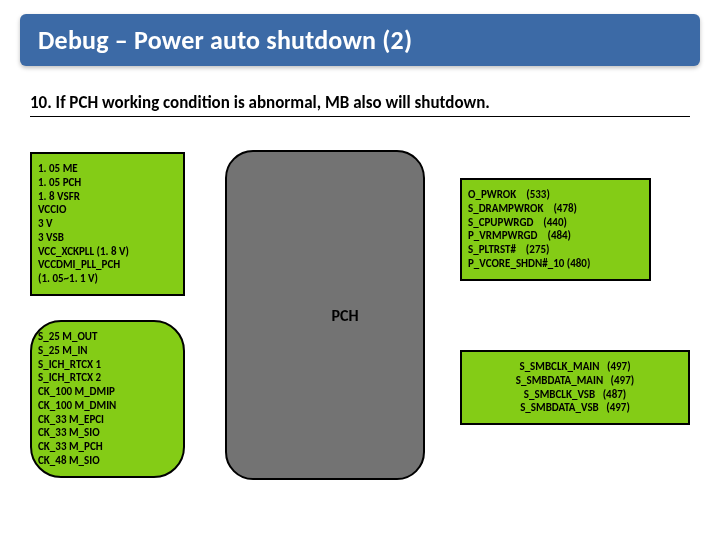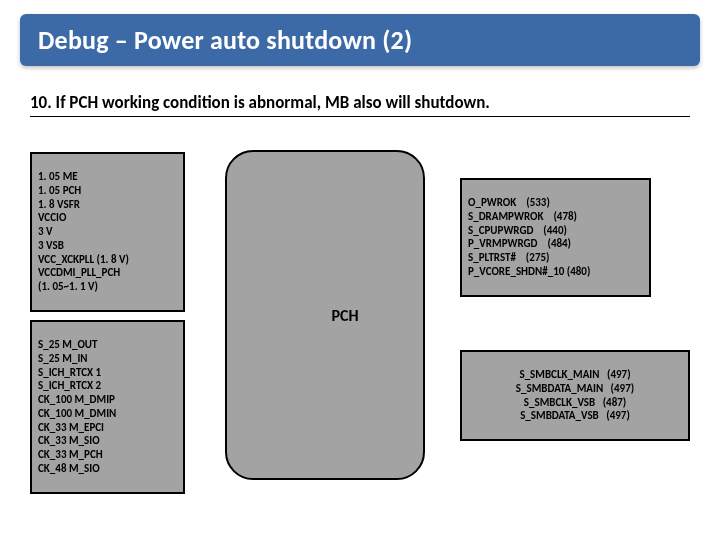--- a/index.html
+++ b/index.html
@@ -48,46 +48,46 @@
     left: 30px;
     right: 30px;
     bottom: 10px;
   }
   .pch-chip {
     position: absolute;
     top: 10px;
     left: 195px;
     width: 200px;
     height: 330px;
-    background: #a3a3a3;
+    background: #737373;
     border: 2px solid #000;
     border-radius: 28px;
     display: flex;
     align-items: center;
     justify-content: center;
     padding-left: 40px;
   }
   .pch-label {
     font-size: 16px;
     font-weight: 700;
     color: #000;
   }
   .info-box {
     position: absolute;
-    background: #a3a3a3;
+    background: #84cc16;
     border: 2px solid #000;
-    padding: 16px 6px;
+    padding: 8px 6px;
     font-size: 11px;
     font-weight: 700;
     line-height: 1.25;
     white-space: pre;
     font-family: Calibri, Arial, sans-serif;
   }
   .box-tl { top: 12px;  left: 0;   width: 155px; }
-  .box-bl { top: 180px; left: 0;   width: 155px; }
+  .box-bl { top: 180px; left: 0;   width: 155px; border-radius: 31px; }
   .box-tr { top: 38px;  left: 430px; width: 191px; }
   .box-br { top: 210px; left: 430px; width: 230px; text-align: center; }
 </style>
 </head>
 <body>
 
 <div class="title-bar">
   <span class="title-text">Debug – Power auto shutdown (2)</span>
 </div>
 

